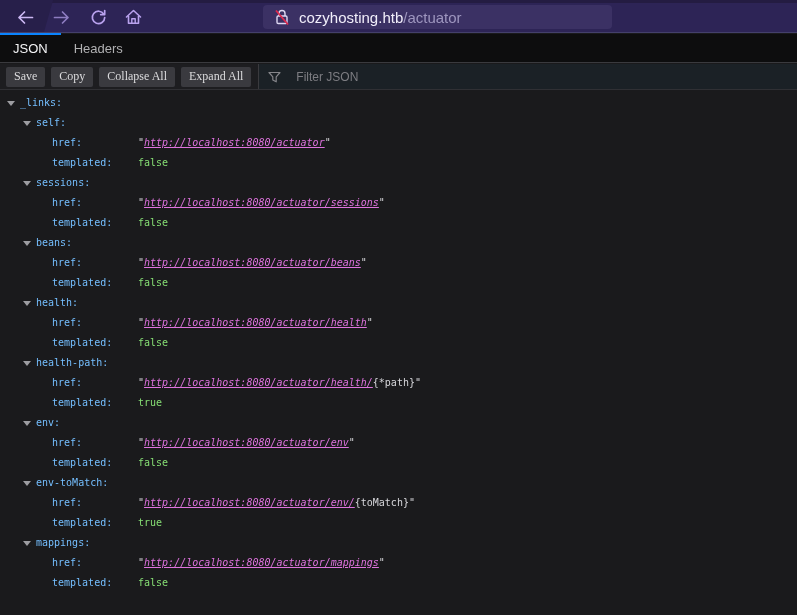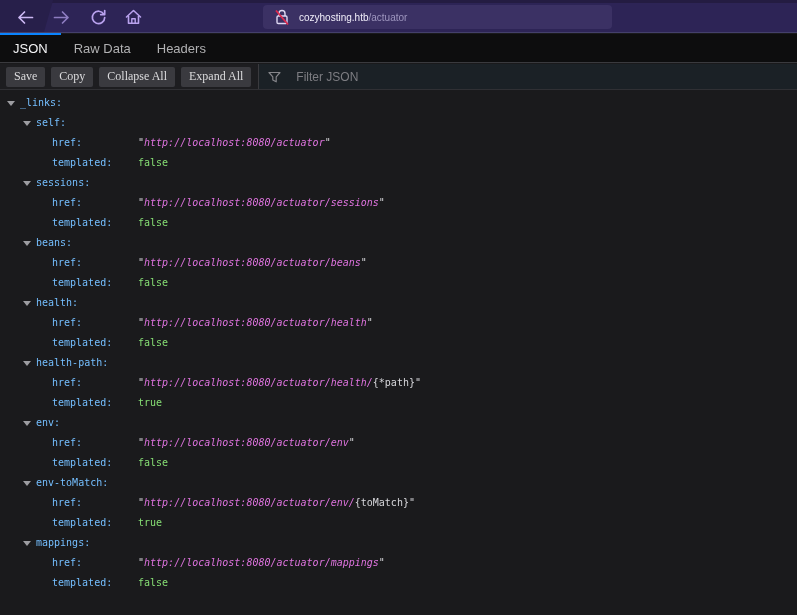--- a/index.html
+++ b/index.html
@@ -14,21 +14,21 @@
   .nav-slant { position:absolute; top:-4px; left:-18px; width:66px; height:44px;
                background:#271f4a; transform:skewX(-16deg); }
   .nav-btn { position:absolute; top:5px; width:26px; height:24px; background:transparent;
              border:none; display:flex; align-items:center; justify-content:center; cursor:pointer; }
   .nav-btn svg { display:block; }
   .btn-back { left:12px; } .btn-fwd { left:48px; } .btn-reload { left:85px; } .btn-home { left:120px; }
 
   .url-bar { position:absolute; left:263px; top:5px; width:349px; height:24px;
              background:#3b3164; border-radius:4px; display:flex; align-items:center; }
   .lock-wrap { margin-left:11px; display:flex; align-items:center; }
-  .url-text { margin-left:9px; font-size:10px; color:#f1eefa; white-space:nowrap; }
+  .url-text { margin-left:9px; font-size:15px; color:#f1eefa; white-space:nowrap; }
   .url-path { color:#9e96bf; }
 
   
   .tabbar { position:absolute; top:34px; left:0; width:797px; height:29px; background:#0d0d0e;
             border-bottom:1px solid #3a3a3e; display:flex; align-items:stretch; }
   .tab { position:relative; padding:12px 13px; display:flex; align-items:center;
          font-size:13px; color:#b1b1b3; cursor:pointer; }
   .tab.active { color:#f5f5f7; }
   .tab.active::before { content:""; position:absolute; top:-1px; left:0; right:0; height:2px;
                         background:#0a84ff; }
@@ -48,21 +48,21 @@
   .content { position:absolute; top:91px; left:0; width:797px; height:404px; background:#1a1a1c;
              padding-top:2px; font-family:"DejaVu Sans Mono", monospace; font-size:10px; }
   .row { position:relative; height:20px; line-height:20px; white-space:nowrap; }
   .twisty { position:absolute; top:8px; width:0; height:0;
             border-left:4px solid transparent; border-right:4px solid transparent;
             border-top:5px solid #9d9da1; cursor:pointer; }
   .tw-d0 { left:7px; } .tw-d1 { left:23px; }
   .key { position:absolute; color:#75bfff; }
   .k-d0 { left:20px; } .k-d1 { left:36px; } .k-d2 { left:52px; }
   .val { position:absolute; left:138px; color:#d7d7db; }
-  .val a { color:#de73de; font-style:italic; cursor:pointer;text-align:right; }
+  .val a { color:#de73de; font-style:italic; text-decoration:underline; cursor:pointer;text-align:right; }
   .bool { color:#86de74; }
 </style>
 </head>
 <body>
 
 <div class="screen">
 
   <div class="chrome">
     <div class="top-strip"></div>
     <div class="nav-slant"></div>
@@ -98,21 +98,20 @@
           <rect x="3" y="8" width="10" height="7.5" rx="1.2" fill="none" stroke="#ded8f2" stroke-width="1.4"></rect>
           <line x1="2" y1="2.5" x2="14" y2="16.5" stroke="#e0294d" stroke-width="1.8"></line>
         </svg>
       </span>
       <span class="url-text"><span>cozyhosting.htb</span><span class="url-path">/actuator</span></span>
     </div>
   </div>
 
   <div class="tabbar">
     <div class="tab active">JSON</div>
-    <div class="tab">Raw Data</div>
     <div class="tab">Headers</div>
   </div>
 
   <div class="toolbar">
     <button class="tb-btn">Save</button>
     <button class="tb-btn">Copy</button>
     <button class="tb-btn">Collapse All</button>
     <button class="tb-btn">Expand All</button>
     <div class="filter-box">
       <svg class="funnel" width="13" height="12" viewBox="0 0 13 12">

